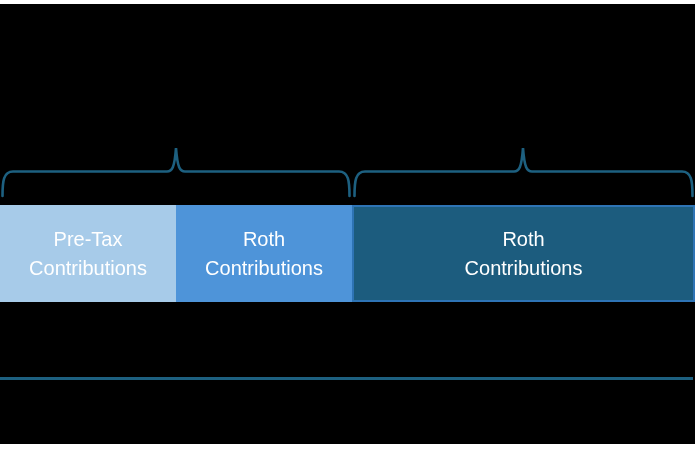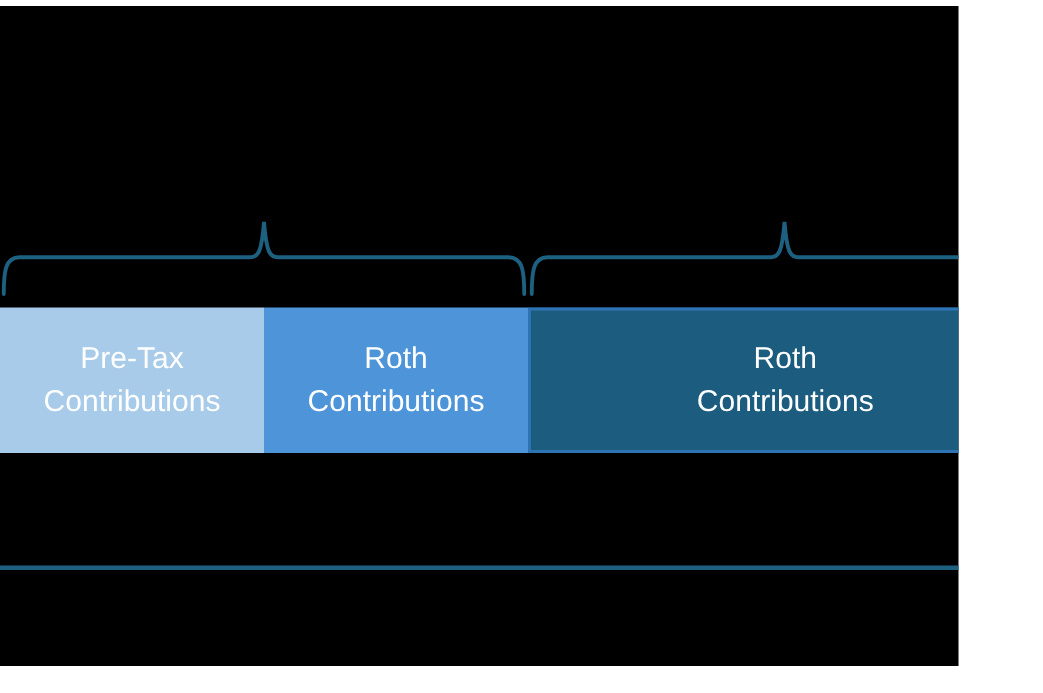--- a/index.html
+++ b/index.html
@@ -1,18 +1,18 @@
 <!DOCTYPE html>
 <html><head>
 <meta charset="utf-8">
 <style>
   html, body { margin: 0; padding: 0; background: #ffffff; }
   .canvas {
     position: relative;
-    width: 639px;
+    width: 695px;
     height: 462px;
     background: #ffffff;
     overflow: hidden;
     font-family: "Liberation Sans", "DejaVu Sans", sans-serif;
   }
   .panel {
     position: absolute;
     top: 4px; left: 0;
     width: 695px; height: 440px;
     background: #000000;

